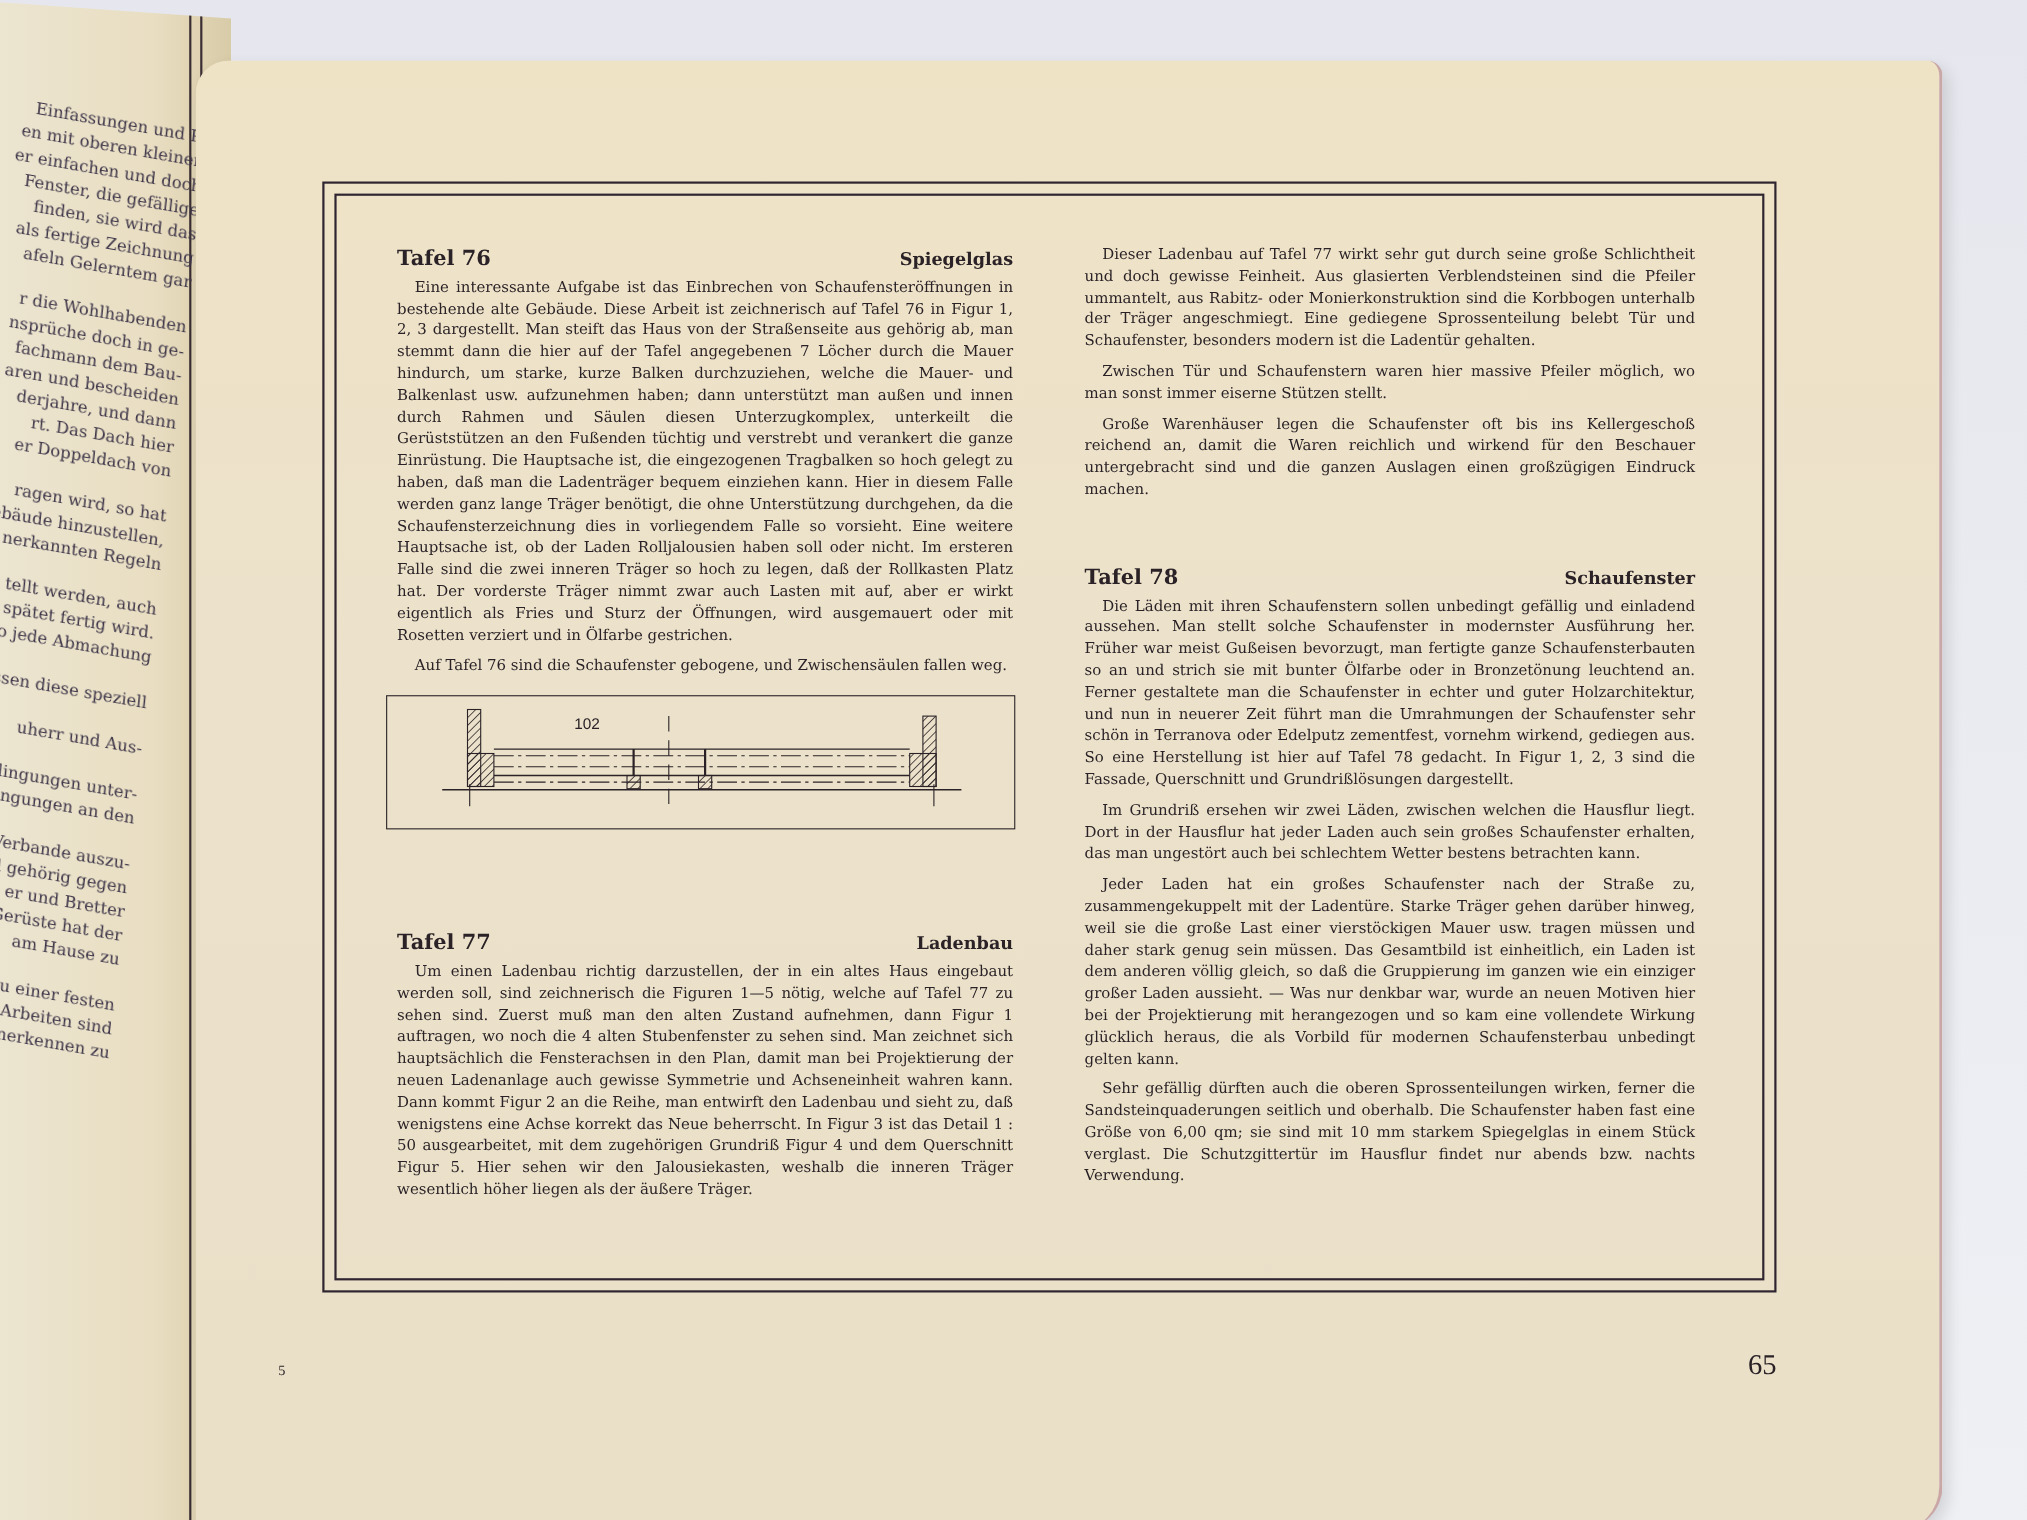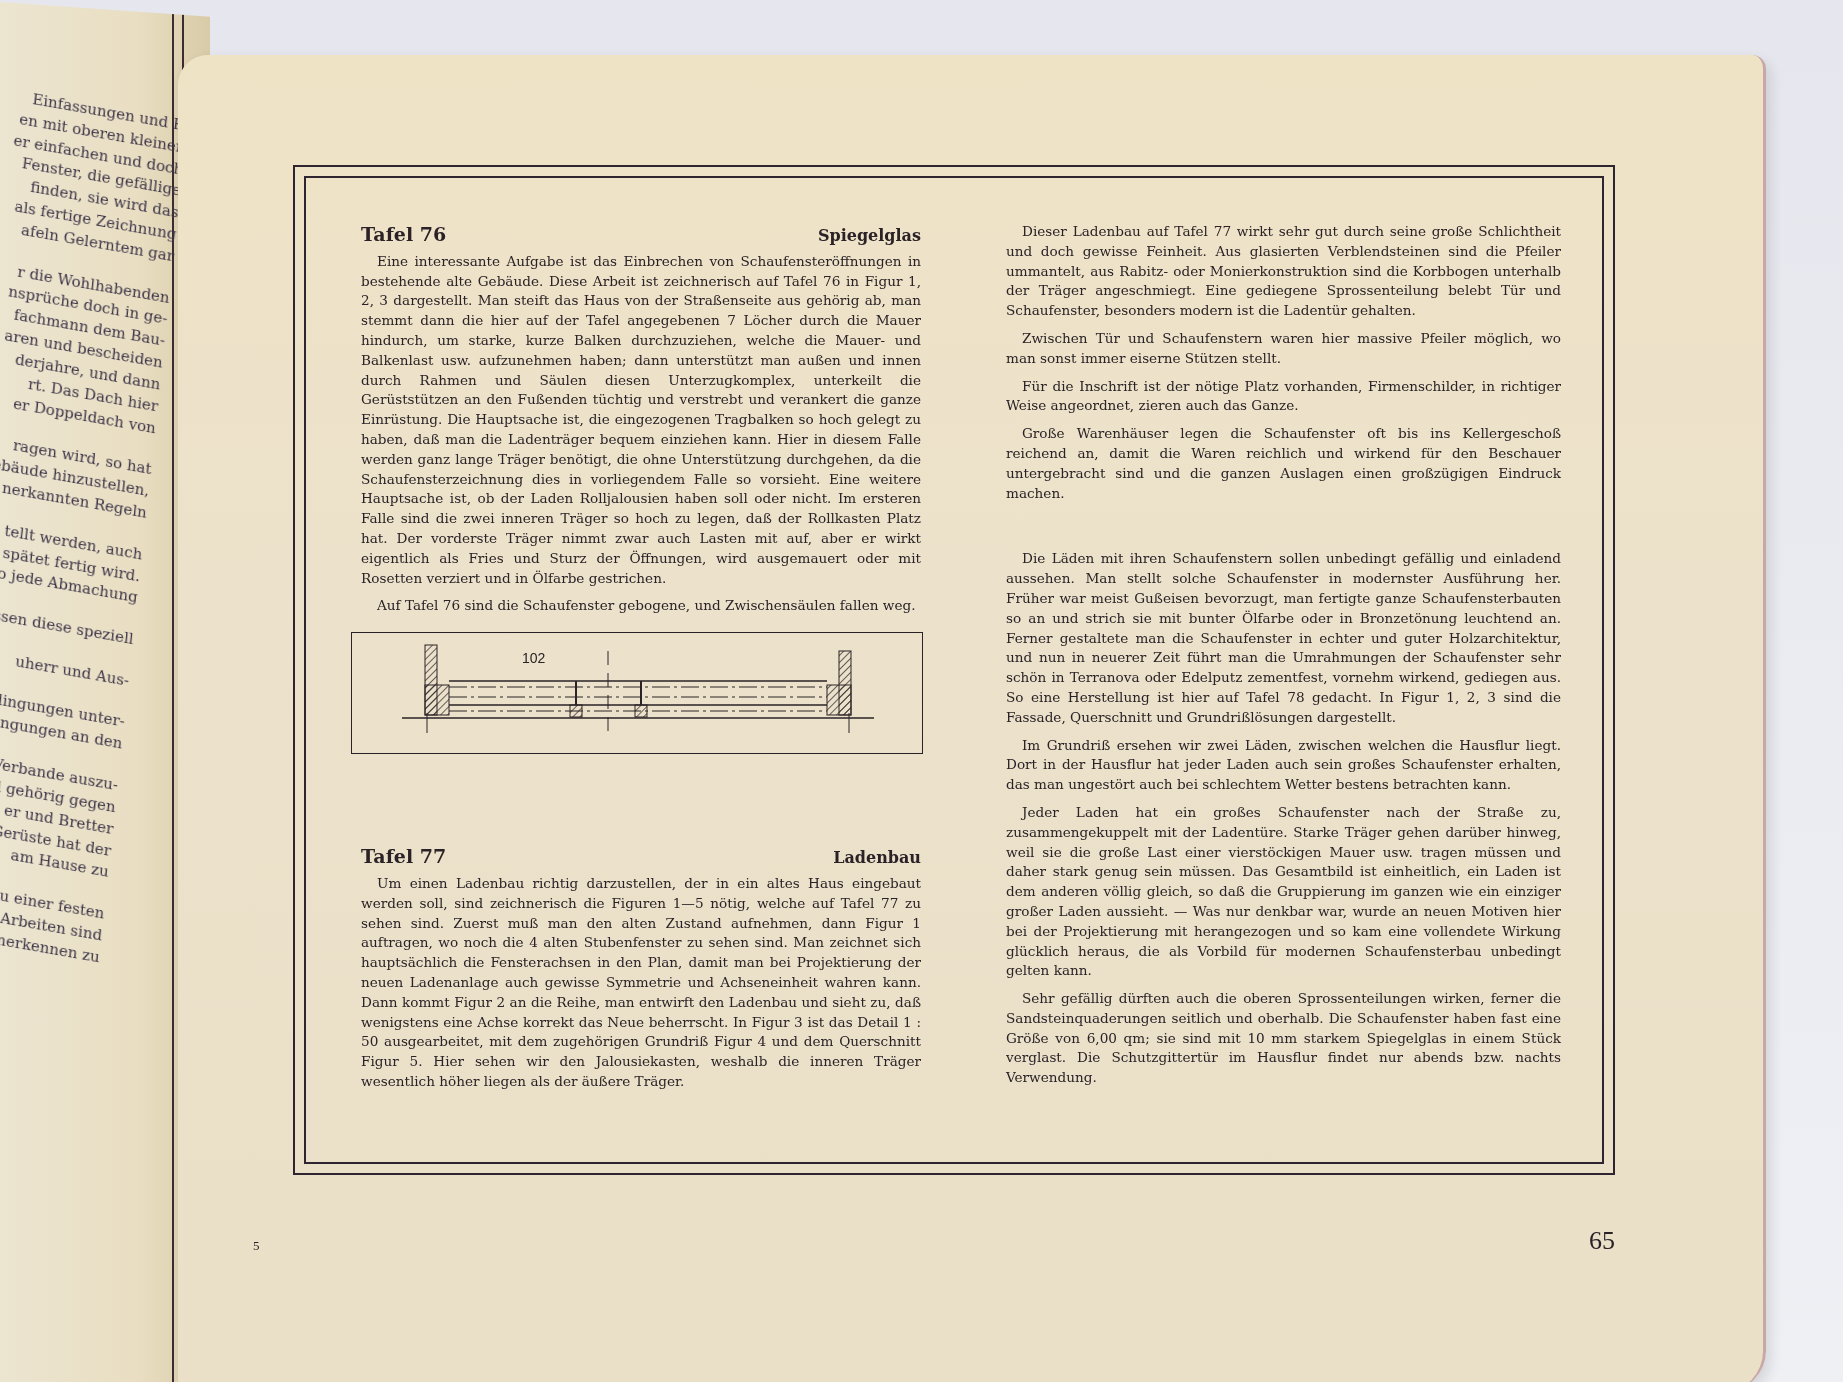--- a/index.html
+++ b/index.html
@@ -40,21 +40,21 @@
   }
   .frame-inner {
     position: absolute; left: 9px; top: 9px; right: 9px; bottom: 9px;
     border: 2px solid #2f2530;
   }
   .col {
     position: absolute; font-size: 13.6px; line-height: 19.8px; color: #2a2226;
     text-align: justify; font-family: "DejaVu Serif", serif;
   }
   .col-left { left: 55px; top: 34px; width: 560px; }
-  .col-right { left: 700px; top: 44px; width: 555px; }
+  .col-right { left: 680px; top: 44px; width: 555px; }
   .col p { margin: 0 0 8px 0; text-indent: 16px; }
   .heading {
     display: flex; justify-content: space-between; align-items: baseline;
     margin-bottom: 6px; font-weight: bold;
   }
   .heading .plate { font-size: 19px; font-family: "DejaVu Serif", serif; }
   .heading .subject { font-size: 16px; margin-top: 14px; }
   .figure {
     width: 570px; height: 120px; border: 1.5px solid #2a2226; margin: 16px 0 80px -10px;
     position: relative;
@@ -161,24 +161,27 @@
         <div class="heading">
           <span class="plate">Tafel 77</span>
           <span class="subject">Ladenbau</span>
         </div>
         <p>Um einen Ladenbau richtig darzustellen, der in ein altes Haus eingebaut werden soll, sind zeichnerisch die Figuren 1—5 nötig, welche auf Tafel 77 zu sehen sind. Zuerst muß man den alten Zustand aufnehmen, dann Figur 1 auftragen, wo noch die 4 alten Stubenfenster zu sehen sind. Man zeichnet sich hauptsächlich die Fensterachsen in den Plan, damit man bei Projektierung der neuen Ladenanlage auch gewisse Symmetrie und Achseneinheit wahren kann. Dann kommt Figur 2 an die Reihe, man entwirft den Ladenbau und sieht zu, daß wenigstens eine Achse korrekt das Neue beherrscht. In Figur 3 ist das Detail 1 : 50 ausgearbeitet, mit dem zugehörigen Grundriß Figur 4 und dem Querschnitt Figur 5. Hier sehen wir den Jalousiekasten, weshalb die inneren Träger wesentlich höher liegen als der äußere Träger.</p>
       </div>
 
       <div class="col col-right">
         <p>Dieser Ladenbau auf Tafel 77 wirkt sehr gut durch seine große Schlichtheit und doch gewisse Feinheit. Aus glasierten Verblendsteinen sind die Pfeiler ummantelt, aus Rabitz- oder Monierkonstruktion sind die Korbbogen unterhalb der Träger angeschmiegt. Eine gediegene Sprossenteilung belebt Tür und Schaufenster, besonders modern ist die Ladentür gehalten.</p>
         <p>Zwischen Tür und Schaufenstern waren hier massive Pfeiler möglich, wo man sonst immer eiserne Stützen stellt.</p>
-        <p>Für die Inschrift ist der nötige Platz vorhanden, Firmenschilder, in richtiger Weise angeordnet, zieren auch das Ganze.</p>
         <p>Große Warenhäuser legen die Schaufenster oft bis ins Kellergeschoß reichend an, damit die Waren reichlich und wirkend für den Beschauer untergebracht sind und die ganzen Auslagen einen großzügigen Eindruck machen.</p>
 
         <div style="height:38px"></div>
+        <div class="heading">
+          <span class="plate">Tafel 78</span>
+          <span class="subject">Schaufenster</span>
+        </div>
         <p>Die Läden mit ihren Schaufenstern sollen unbedingt gefällig und einladend aussehen. Man stellt solche Schaufenster in modernster Ausführung her. Früher war meist Gußeisen bevorzugt, man fertigte ganze Schaufensterbauten so an und strich sie mit bunter Ölfarbe oder in Bronzetönung leuchtend an. Ferner gestaltete man die Schaufenster in echter und guter Holzarchitektur, und nun in neuerer Zeit führt man die Umrahmungen der Schaufenster sehr schön in Terranova oder Edelputz zementfest, vornehm wirkend, gediegen aus. So eine Herstellung ist hier auf Tafel 78 gedacht. In Figur 1, 2, 3 sind die Fassade, Querschnitt und Grundrißlösungen dargestellt.</p>
         <p>Im Grundriß ersehen wir zwei Läden, zwischen welchen die Hausflur liegt. Dort in der Hausflur hat jeder Laden auch sein großes Schaufenster erhalten, das man ungestört auch bei schlechtem Wetter bestens betrachten kann.</p>
         <p>Jeder Laden hat ein großes Schaufenster nach der Straße zu, zusammengekuppelt mit der Ladentüre. Starke Träger gehen darüber hinweg, weil sie die große Last einer vierstöckigen Mauer usw. tragen müssen und daher stark genug sein müssen. Das Gesamtbild ist einheitlich, ein Laden ist dem anderen völlig gleich, so daß die Gruppierung im ganzen wie ein einziger großer Laden aussieht. — Was nur denkbar war, wurde an neuen Motiven hier bei der Projektierung mit herangezogen und so kam eine vollendete Wirkung glücklich heraus, die als Vorbild für modernen Schaufensterbau unbedingt gelten kann.</p>
         <p>Sehr gefällig dürften auch die oberen Sprossenteilungen wirken, ferner die Sandsteinquaderungen seitlich und oberhalb. Die Schaufenster haben fast eine Größe von 6,00 qm; sie sind mit 10 mm starkem Spiegelglas in einem Stück verglast. Die Schutzgittertür im Hausflur findet nur abends bzw. nachts Verwendung.</p>
       </div>
 
     </div>
   </div>
   <div class="page-num-left-small">5</div>
   <div class="page-num-right">65</div>

